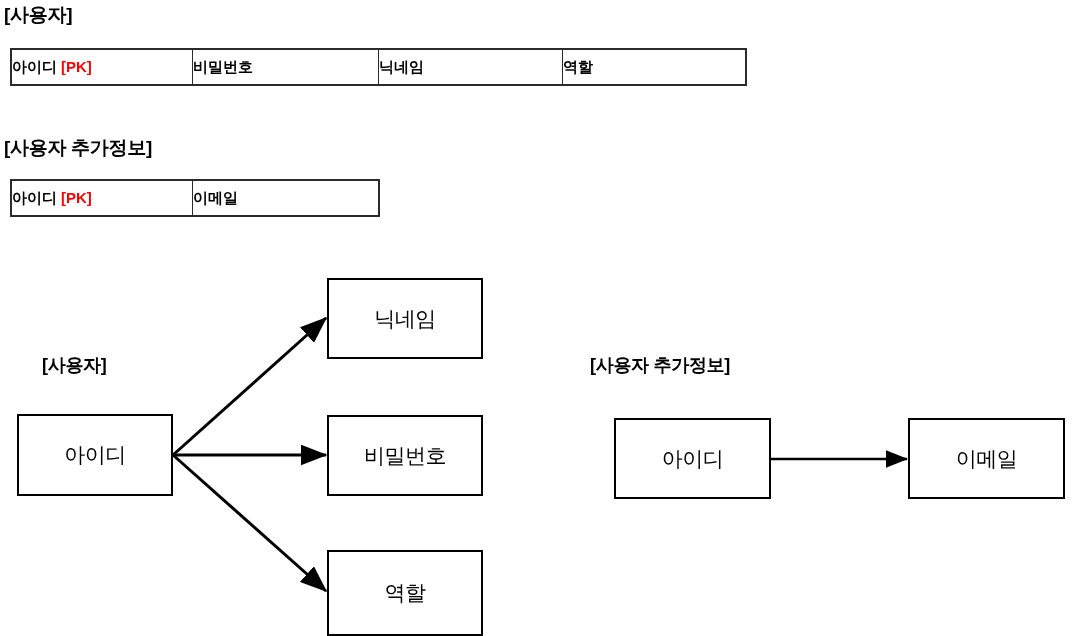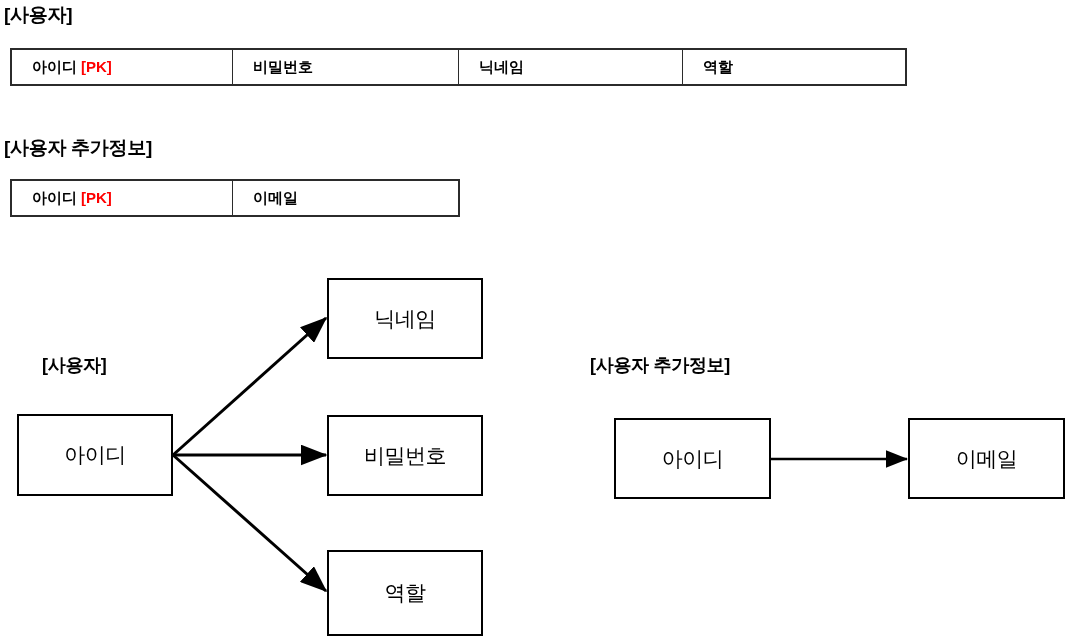--- a/index.html
+++ b/index.html
@@ -39,21 +39,21 @@
   
   .schema-table {
     position: absolute;
     border-collapse: collapse;
     table-layout: fixed;
     border: 2px solid #2b2b2b;
   }
   .schema-table td {
     border: 1px solid #2b2b2b;
     height: 34px;
-    padding: 0 20px;
+    padding: 0 0;
     font-size: 15px;
     font-weight: bold;
     vertical-align: middle;
     white-space: nowrap;
     background: #ffffff;
   }
   #table-user       { left: 10px; top: 48px; }
   #table-user-extra { left: 10px; top: 179px; }
 
   .col-w-180 { width: 180px; }

